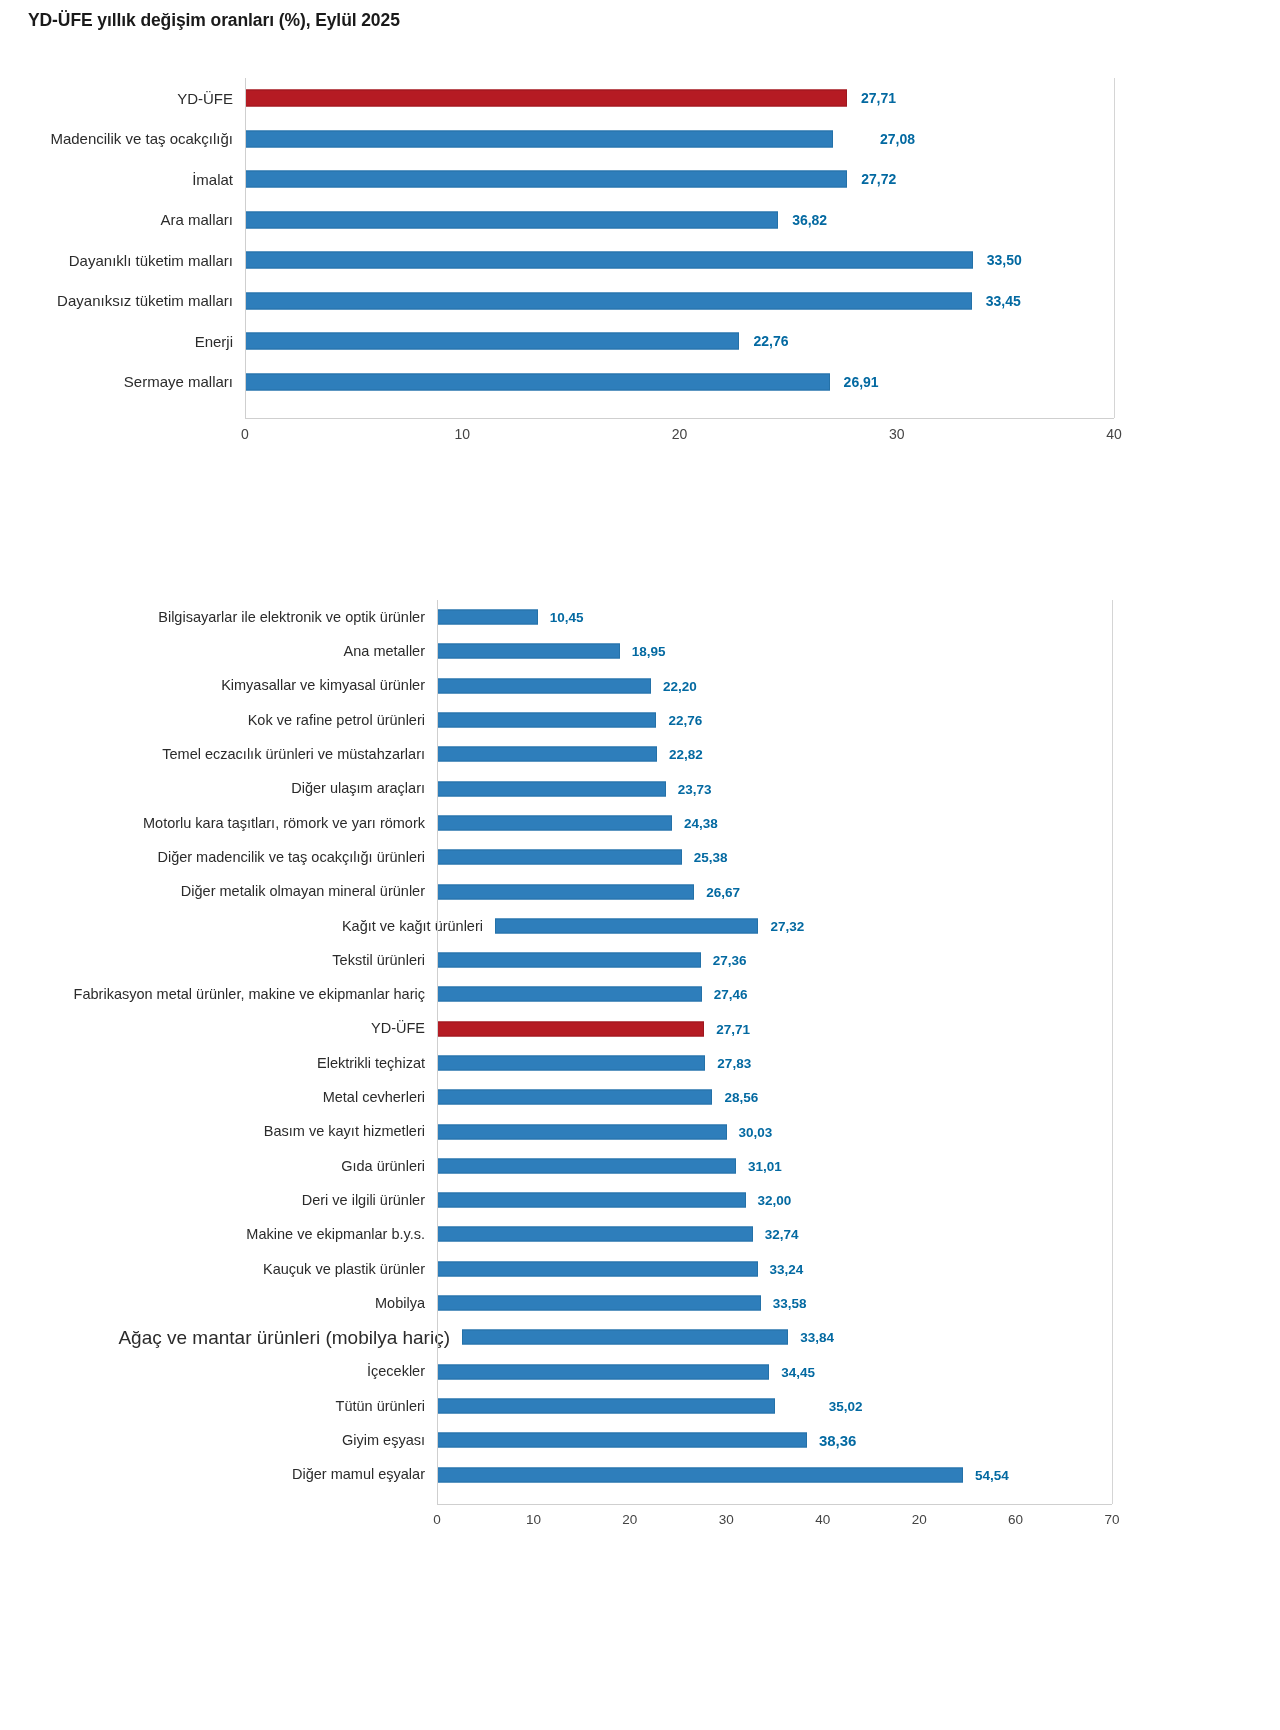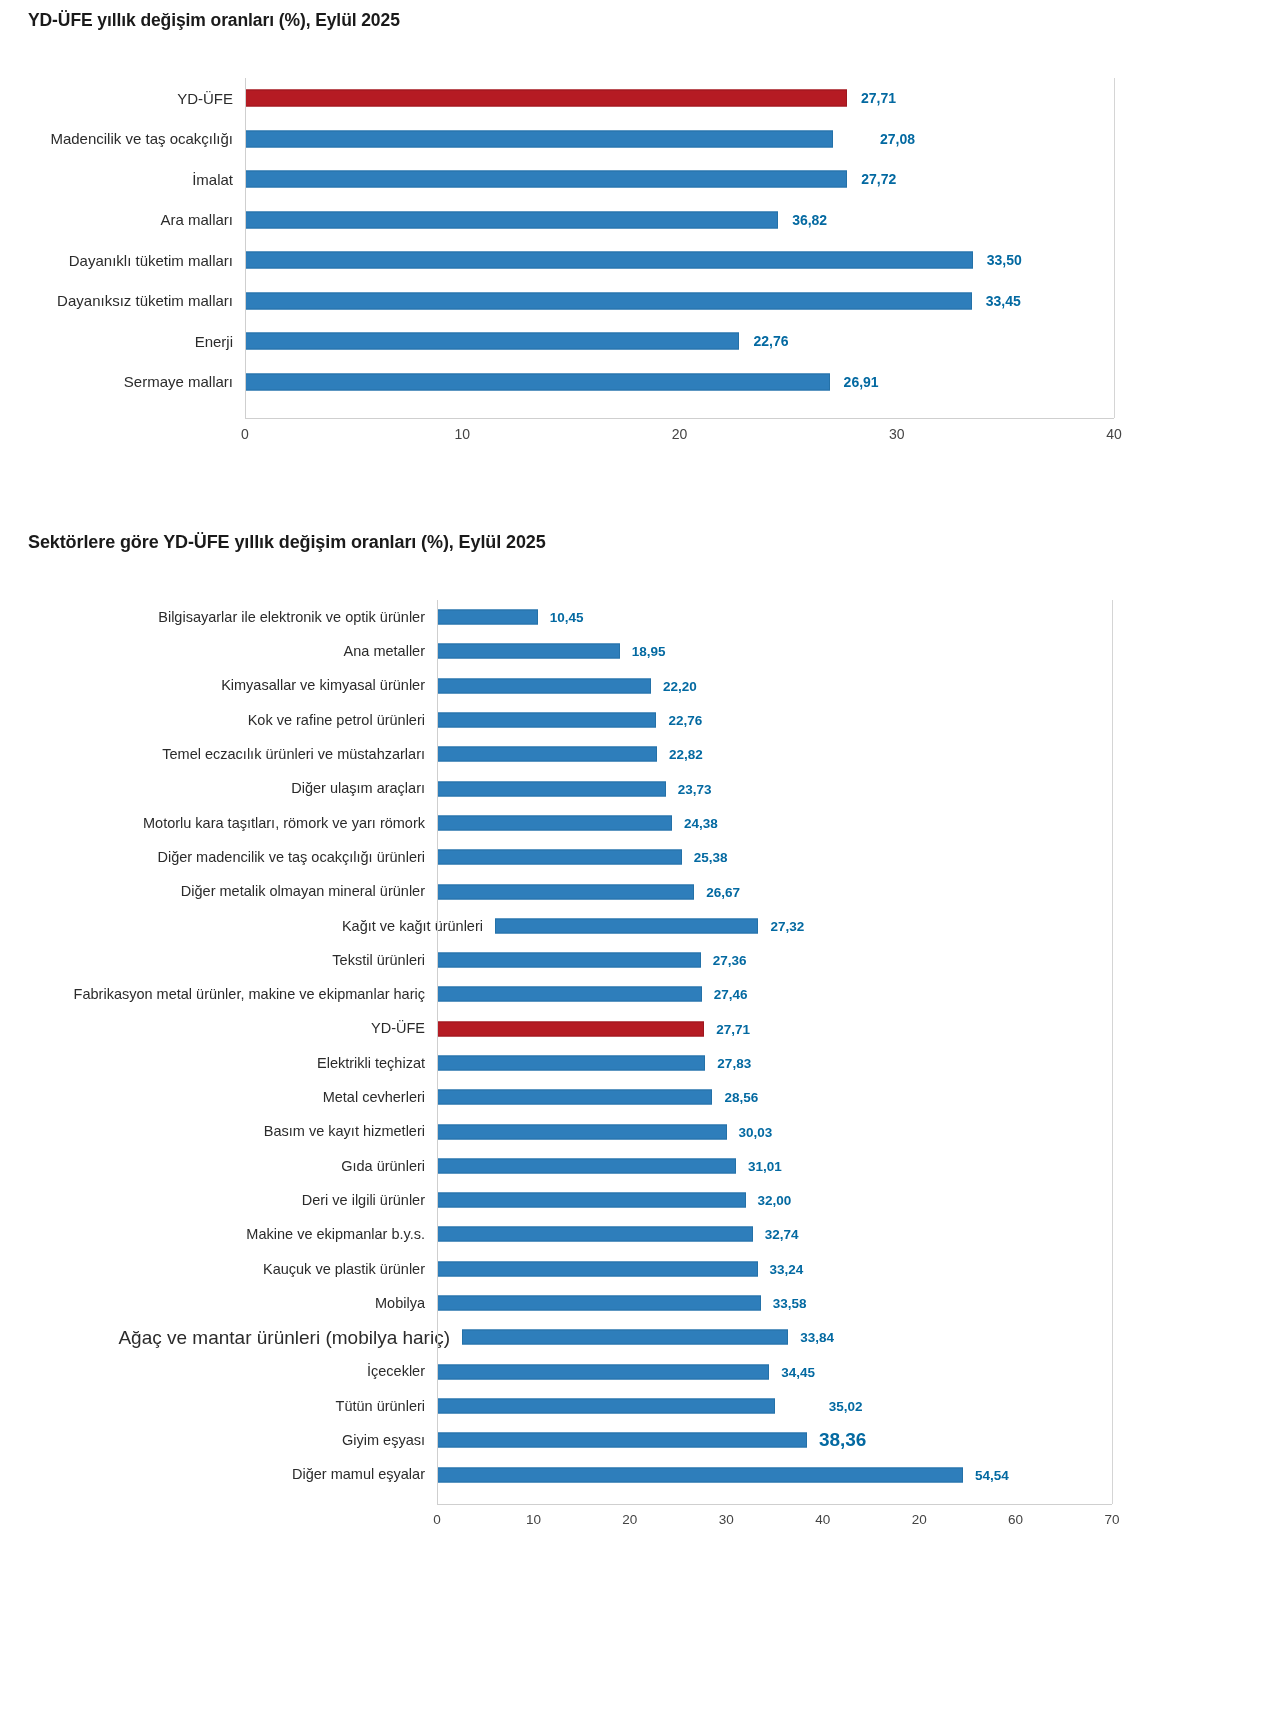--- a/index.html
+++ b/index.html
@@ -165,21 +165,20 @@
       <div class="axis-vline" style="left: 245px; top: 0px; height: 340px;"></div>
       <div class="plot-border-right" style="left: 1114px; top: 0px; height: 340px;"></div>
       <div class="plot-bottom" style="left: 245px; top: 340px; width: 869px;"></div>
       <div class="tick-label" style="left: 245px; top: 348px; font-size: 14px;">0</div>
       <div class="tick-label" style="left: 462.25px; top: 348px; font-size: 14px;">10</div>
       <div class="tick-label" style="left: 679.5px; top: 348px; font-size: 14px;">20</div>
       <div class="tick-label" style="left: 896.75px; top: 348px; font-size: 14px;">30</div>
       <div class="tick-label" style="left: 1114px; top: 348px; font-size: 14px;">40</div>
     </div>
 
-  <div id="title2" class="chart-title">Sektörlere göre YD-ÜFE yıllık değişim oranları (%), Eylül 2025</div>
 
   <div class="chart" id="chart2" style="left:0px; top:600px; width:1160px; height:960px;">
       <div class="rows" style="position: absolute; left: 0px; top: 0px; width: 1332px; height: 891.8px;">
         <div class="row" style="height: 34.3px;">
           <div class="cat-label" style="width: 437px; font-size: 14.5px;">Bilgisayarlar ile elektronik ve optik ürünler</div>
           <div class="bar-area" style="height: 34.3px;">
             <div class="bar" style="width: 100.768px; height: 15px; background: rgb(46, 126, 187);"></div>
             <div class="val-label" style="left: 112.768px; font-size: 13.5px;">10,45</div>
           </div>
         </div>
@@ -341,21 +340,21 @@
           <div class="cat-label" style="width: 437px; font-size: 14.5px;">Tütün ürünleri</div>
           <div class="bar-area" style="height: 34.3px;">
             <div class="bar" style="width: 337.693px; height: 15px; background: rgb(46, 126, 187);"></div>
             <div class="val-label" style="left: 349.693px; font-size: 13.5px; margin-left: 42px;">35,02</div>
           </div>
         </div>
         <div class="row" style="height: 34.3px;">
           <div class="cat-label" style="width: 437px; font-size: 14.5px;">Giyim eşyası</div>
           <div class="bar-area" style="height: 34.3px;">
             <div class="bar" style="width: 369.9px; height: 15px; background: rgb(46, 126, 187);"></div>
-            <div class="val-label" style="left: 381.9px; font-size: 19px; text-align: center;">38,36</div>
+            <div class="val-label" style="left: 381.9px; font-size: 15px; text-align: center;">38,36</div>
           </div>
         </div>
         <div class="row" style="height: 34.3px;">
           <div class="cat-label" style="width: 437px; font-size: 14.5px;">Diğer mamul eşyalar</div>
           <div class="bar-area" style="height: 34.3px;">
             <div class="bar" style="width: 525.921px; height: 15px; background: rgb(46, 126, 187);"></div>
             <div class="val-label" style="left: 537.921px; font-size: 13.5px;">54,54</div>
           </div>
         </div>
       </div>

